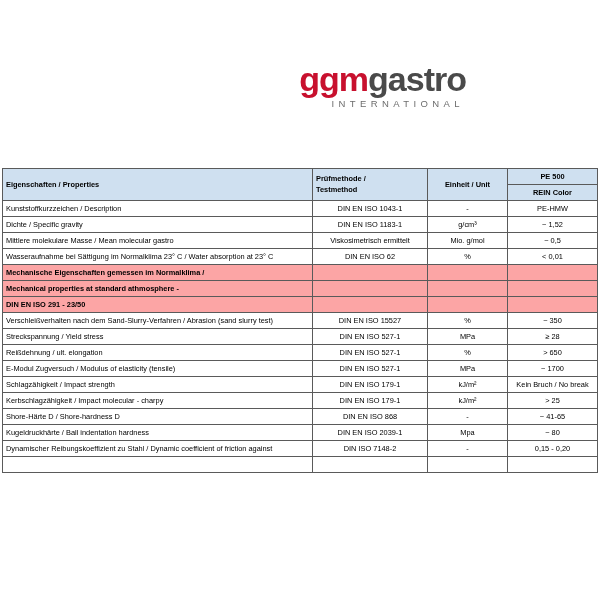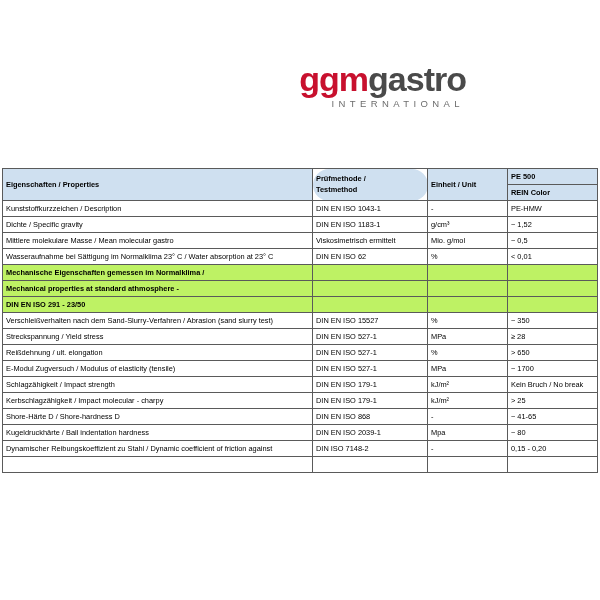--- a/index.html
+++ b/index.html
@@ -74,26 +74,25 @@
   col.c-val   { width: 90px; }
 
   .hdr td {
     background: #cfe0f0;
     font-weight: bold;
     height: 16px;
   }
   .hdr .two-line {
     white-space: normal;
     line-height: 1.45;
-    border-radius: 16px;
-  }
-  .center { text-align: left; }
+  }
+  .center { text-align: center; }
 
   .section td {
-    background: #bef264;
+    background: #fca5a5;
     font-weight: bold;
   }
 
   .tall td { height: 13px; }
 
   .empty-row td { height: 11px; }
 </style>
 </head>
 <body>
 

